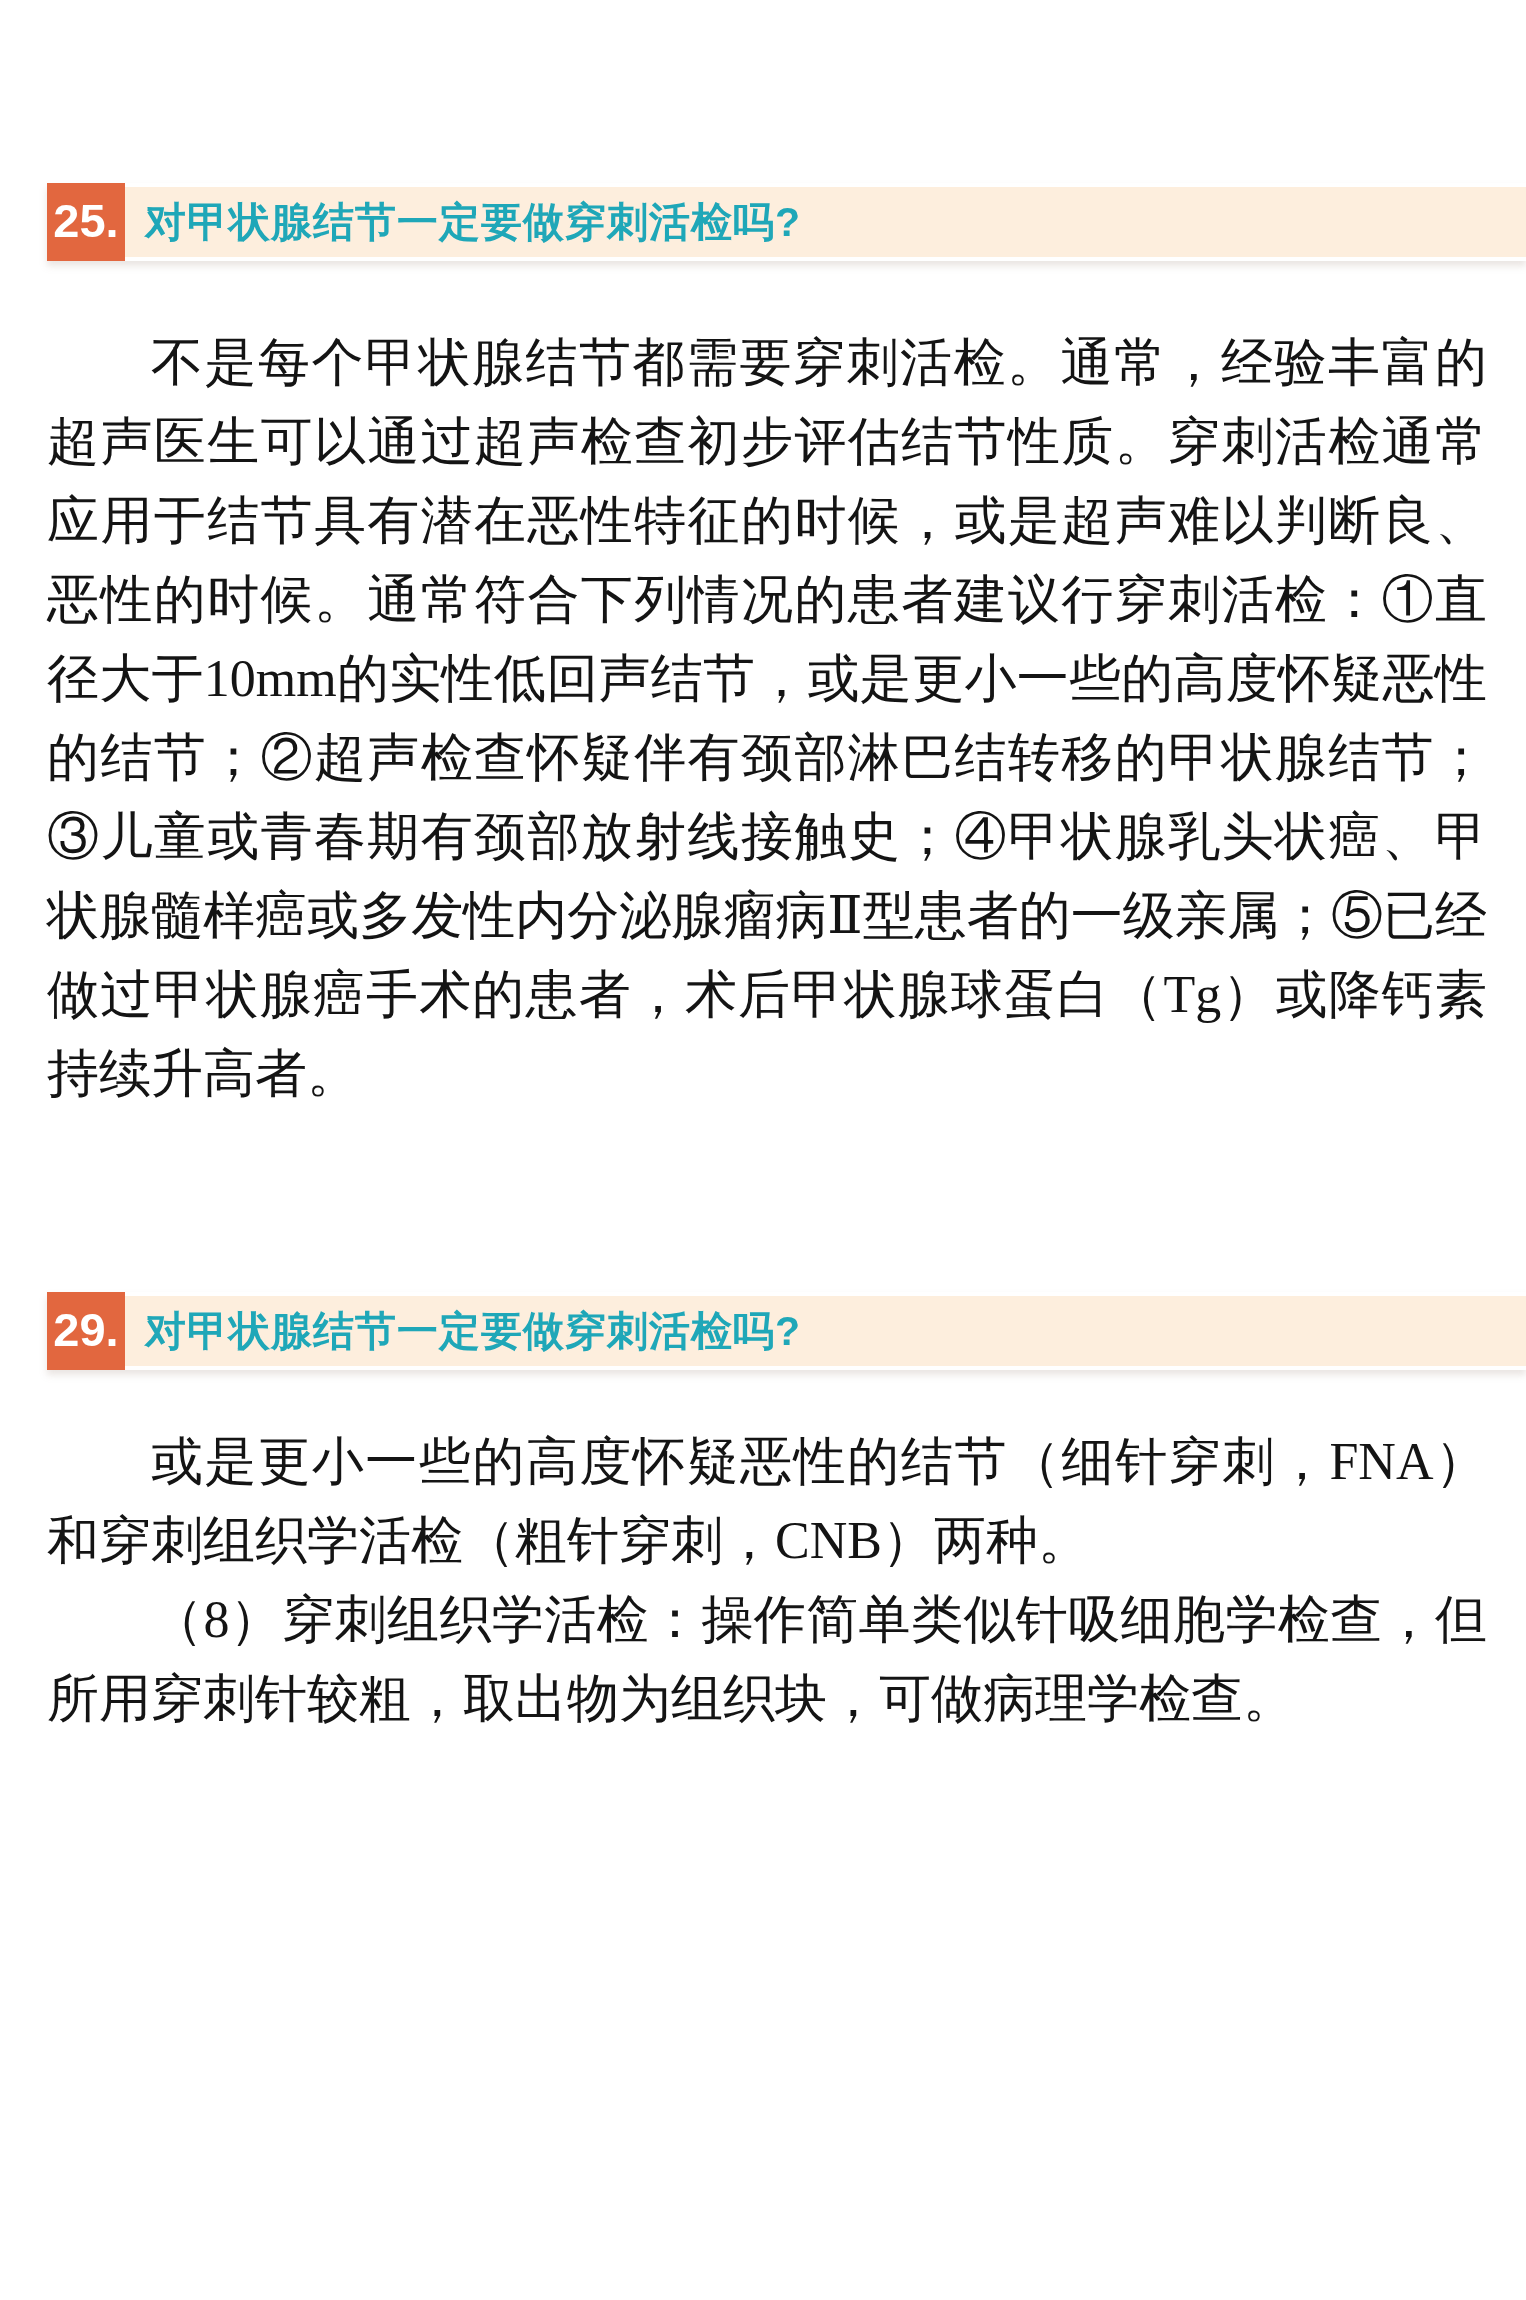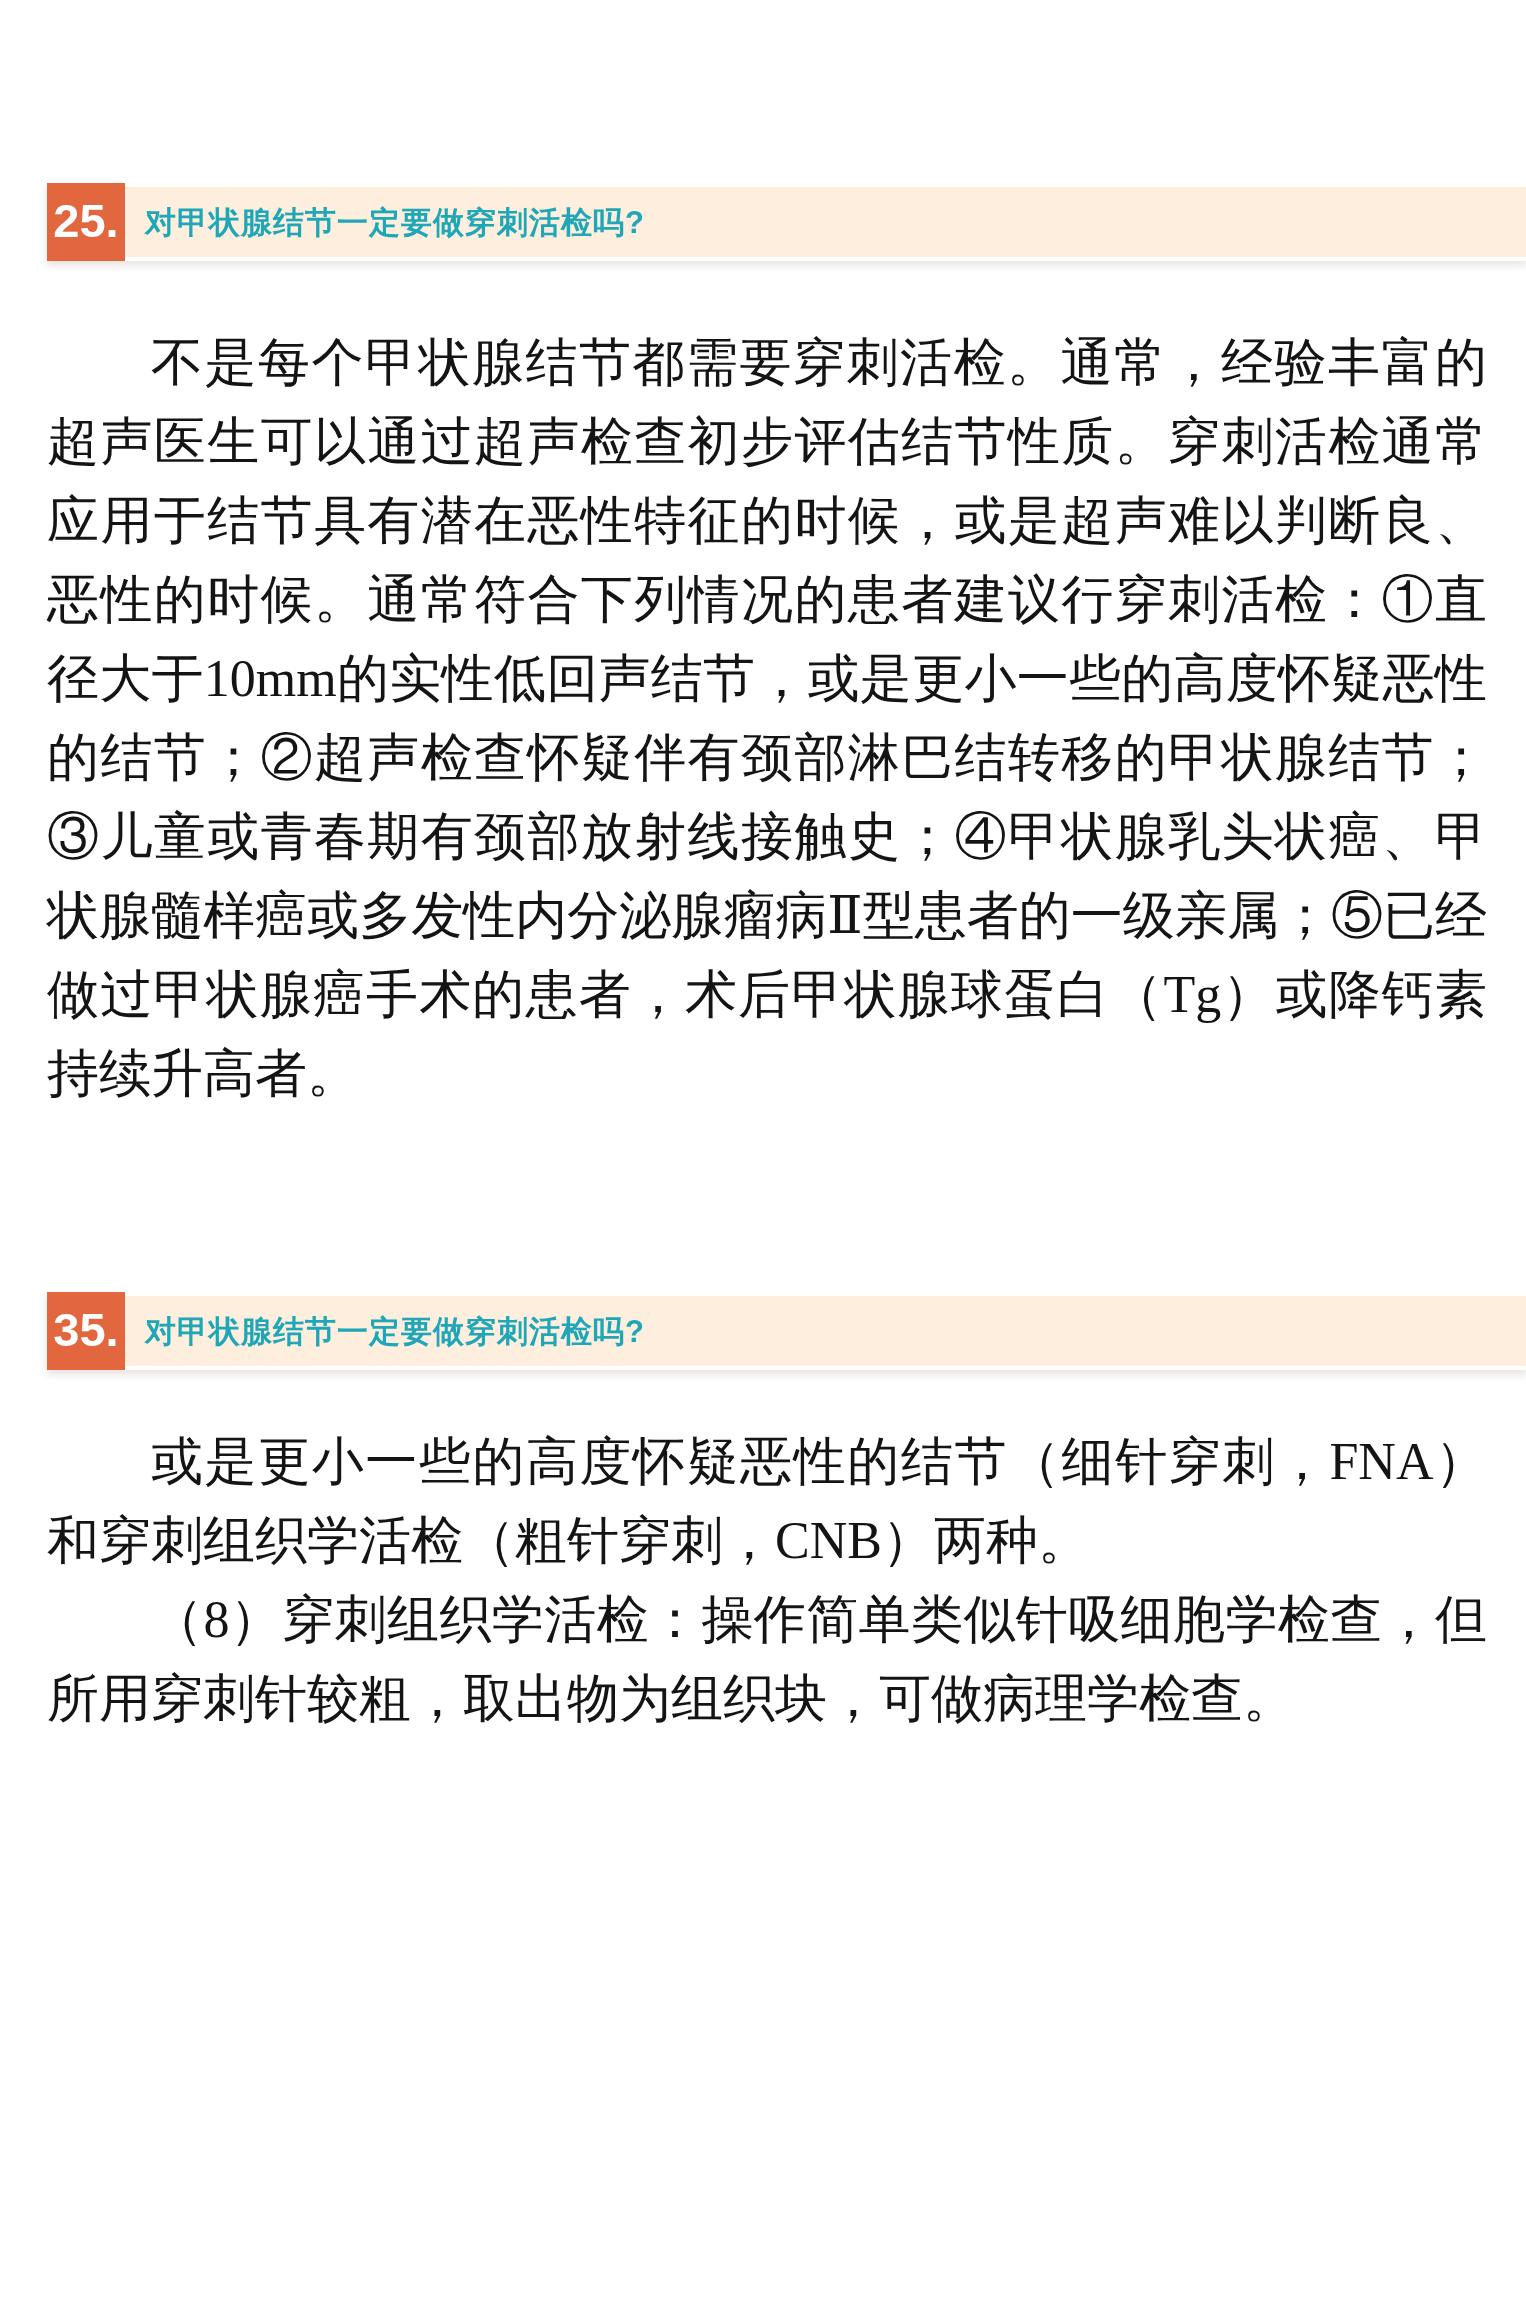--- a/index.html
+++ b/index.html
@@ -49,21 +49,21 @@
     background: var(--strip-background);
     margin: 4px 0;
     display: flex;
     align-items: center;
     padding-left: 20px;
   }
   .section-title {
     color: var(--title-text);
     font-family: "Liberation Sans", "DejaVu Sans", sans-serif;
     font-weight: bold;
-    font-size: 31px;
+    font-size: 41px;
     letter-spacing: 1px;
     line-height: 1;
   }
   .section-body {
     margin: 62px 39px 0 47px;
   }
   .section-body p {
     color: var(--body-text);
     font-size: 52px;
     line-height: 79px;
@@ -90,21 +90,21 @@
           <h2 class="section-title">对甲状腺结节一定要做穿刺活检吗?</h2>
         </div>
       </header>
       <div class="section-body">
         <p>不是每个甲状腺结节都需要穿刺活检。通常，经验丰富的超声医生可以通过超声检查初步评估结节性质。穿刺活检通常应用于结节具有潜在恶性特征的时候，或是超声难以判断良、恶性的时候。通常符合下列情况的患者建议行穿刺活检：①直径大于10mm的实性低回声结节，或是更小一些的高度怀疑恶性的结节；②超声检查怀疑伴有颈部淋巴结转移的甲状腺结节；③儿童或青春期有颈部放射线接触史；④甲状腺乳头状癌、甲状腺髓样癌或多发性内分泌腺瘤病Ⅱ型患者的一级亲属；⑤已经做过甲状腺癌手术的患者，术后甲状腺球蛋白（Tg）或降钙素持续升高者。</p>
       </div>
     </section>
 
     <section class="section section-26">
       <header class="section-header">
-        <div class="badge">35.</div>
+        <div class="badge">29.</div>
         <div class="strip">
           <h2 class="section-title">对甲状腺结节一定要做穿刺活检吗?</h2>
         </div>
       </header>
       <div class="section-body">
         <p>或是更小一些的高度怀疑恶性的结节（细针穿刺，FNA）和穿刺组织学活检（粗针穿刺，CNB）两种。</p>
         <p>（8）穿刺组织学活检：操作简单类似针吸细胞学检查，但所用穿刺针较粗，取出物为组织块，可做病理学检查。</p>
       </div>
     </section>
 

